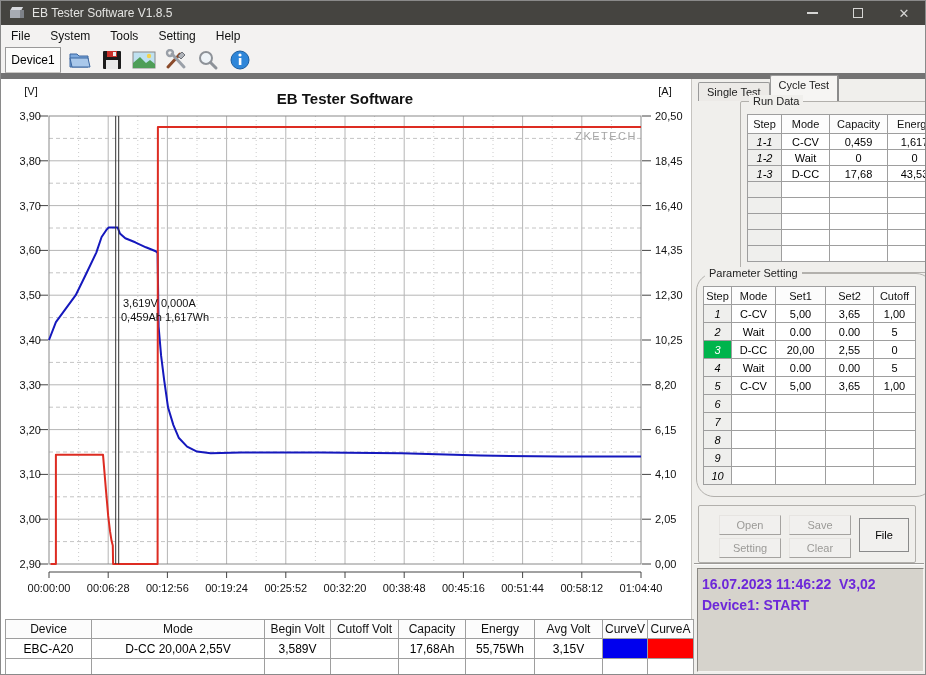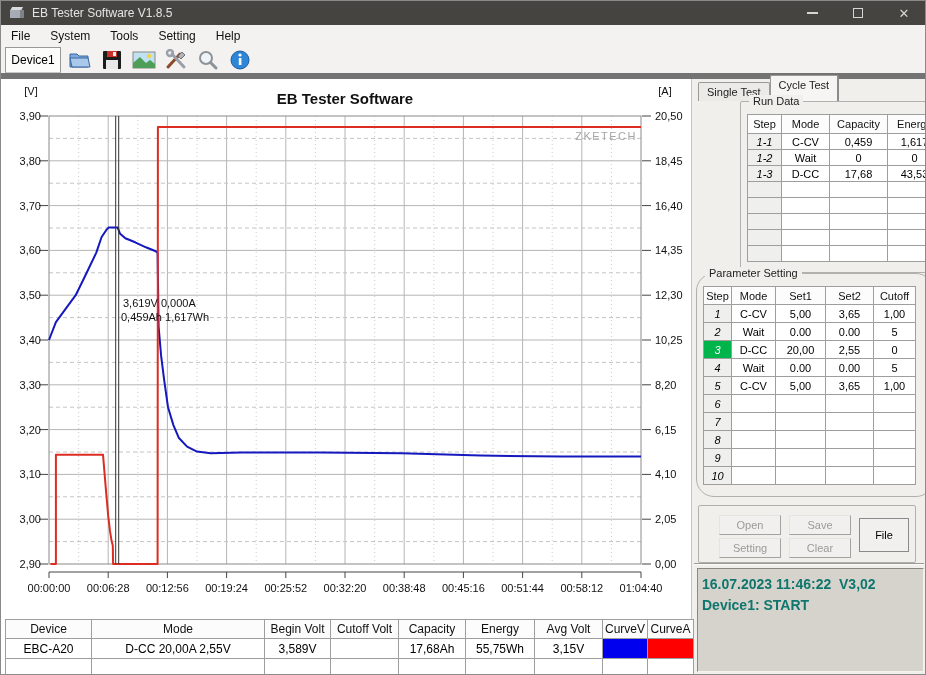--- a/index.html
+++ b/index.html
@@ -60,21 +60,21 @@
   .param-table td:first-child, .run-table td:first-child { background:#efefed;font-style:italic; }
 
   .btn-group { left:6px; top:426px; width:218px; height:58px; }
   .btn { position:absolute; width:62px; height:20px; background:#f1f0ee; border:1px solid #a5a3a0;
          border-top-color:#e6e4e1; border-left-color:#e6e4e1; font-size:11px; color:#9b9a97;
          display:flex; align-items:center; justify-content:center; font-family:inherit; }
   .btn.enabled { color:#000; border-color:#8a8a8a; }
   .panel-sep { position:absolute; left:2px; top:484px; width:230px; height:2px; border-top:1px solid #9c9a97; border-bottom:1px solid #fbfbfa; }
   .status-box { position:absolute; left:5px; top:489px; width:227px; height:104px; background:#d6d3cc;
                 border:1px solid; border-color:#8a8883 #f4f3f0 #f4f3f0 #8a8883; padding:5px 4px; overflow:hidden; }
-  .status-line { font-size:14px; font-weight:bold; color:#0f766e; white-space:pre; line-height:21px; }
+  .status-line { font-size:14px; font-weight:bold; color:#6d28d9; white-space:pre; line-height:21px; }
 
   
   .bottom-table { position:absolute; left:4px; top:618px; width:688px; font-size:12px; border:1px solid #555; }
   .bottom-table th { height:19px; font-size:12px; }
   .bottom-table td { height:20px; }
 </style>
 </head>
 <body>
 
 <div class="titlebar">

